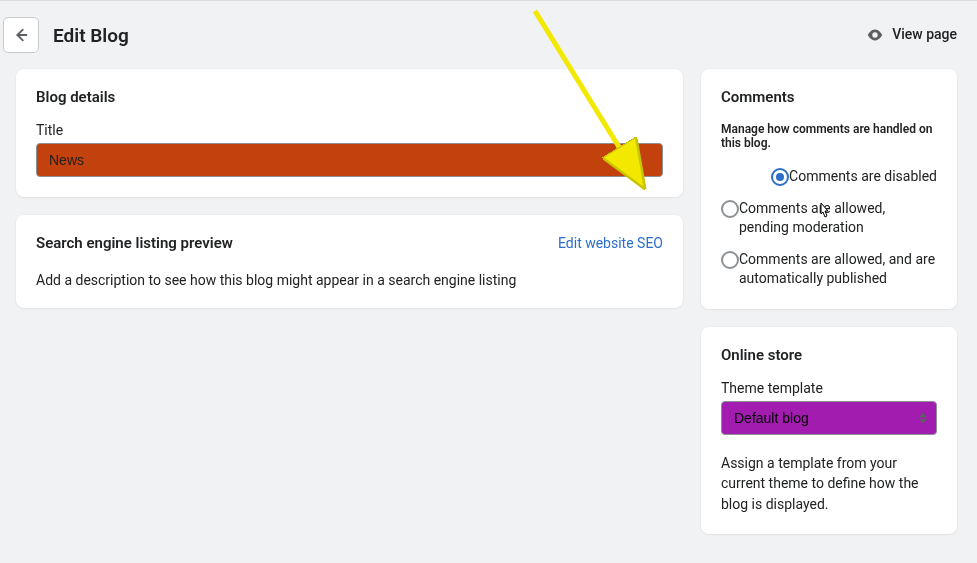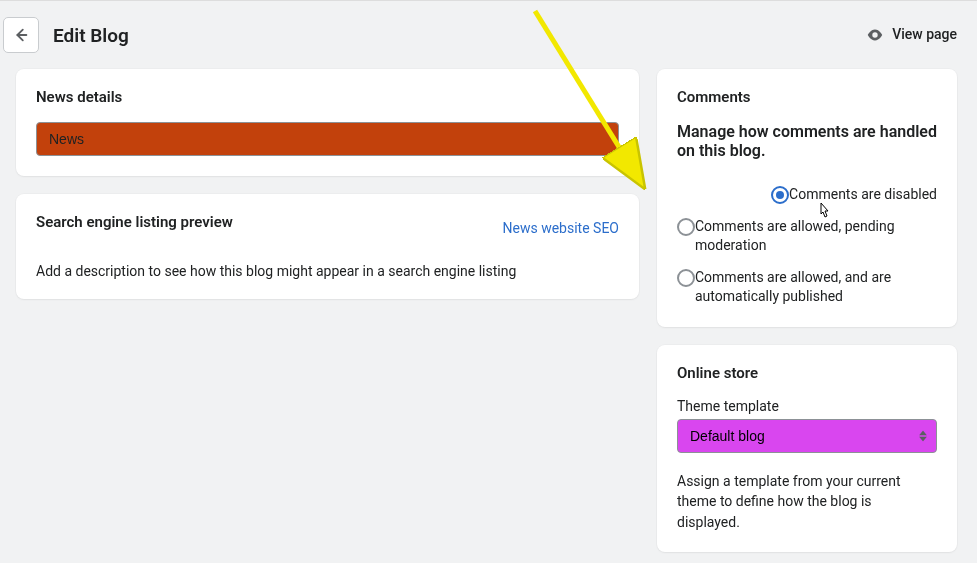--- a/index.html
+++ b/index.html
@@ -48,21 +48,21 @@
       color: #202223;
       cursor: pointer;
     }
     .view-page svg { width: 18px; height: 18px; fill: #5c5f62; }
     .layout {
       display: flex;
       gap: 18px;
       padding: 6px 20px 20px 16px;
     }
     .main-col { flex: 1; display: flex; flex-direction: column; gap: 18px; }
-    .side-col { width: 300px; display: flex; flex-direction: column; gap: 18px; }
+    .side-col { width: 256px; display: flex; flex-direction: column; gap: 18px; }
     .card {
       background: #fff;
       border-radius: 8px;
       padding: 19px 20px 20px;
       box-shadow: 0 0 0 1px rgba(0,0,0,0.02), 0 1px 2px rgba(0,0,0,0.05);
     }
     .card-title {
       font-size: 15px;
       font-weight: 600;
       margin-bottom: 16px;
@@ -81,38 +81,38 @@
       border-radius: 4px;
       background: #c2410c;
       color: #202223;
     }
     .seo-header {
       display: flex;
       align-items: center;
       justify-content: space-between;
       margin-bottom: 20px;
     }
-    .seo-header .card-title { margin-bottom: 12px; }
+    .seo-header .card-title { margin-bottom: 0; }
     .link-btn {
       color: #2c6ecb;
       font-size: 14px;
       text-decoration: none;
       cursor: pointer;
       background: none;
       border: none;
       font-family: inherit;
     }
     .seo-desc {
       font-size: 14px;
       color: #202223;
     }
     .comments-sub {
-      font-size: 16px;
+      font-size: 12px;
       font-weight: 600;
-      margin-bottom: 25px;
+      margin-bottom: 17px;
     }
     .radio-row {
       display: flex;
       align-items: flex-start;
       margin-bottom: 12px;
       cursor: pointer;
       justify-content: flex-end;
     }
     .radio-row:last-child { margin-bottom: 0; }
     .radio-outer {
@@ -143,21 +143,21 @@
     .select-wrap {
       position: relative;
       width: 100%;
     }
     .select {
       width: 100%;
       padding: 8px 28px 8px 12px;
       font-size: 14px;
       border: 1px solid #8c9196;
       border-radius: 4px;
-      background: #d946ef;
+      background: #a21caf;
       appearance: none;
       cursor: pointer;
     }
     .select-arrows {
       position: absolute;
       right: 10px;
       top: 50%;
       transform: translateY(-50%);
       pointer-events: none;
       display: flex;
@@ -202,28 +202,29 @@
         <path d="M10 4C5 4 2 10 2 10s3 6 8 6 8-6 8-6-3-6-8-6zm0 9a3 3 0 110-6 3 3 0 010 6z"></path>
       </svg>
     <span>View page</span>
   </div>
 </div>
 
 <div class="layout">
   <div class="main-col">
 
     <div class="card">
-      <div class="card-title">News details</div>
+      <div class="card-title">Blog details</div>
+      <label class="field-label">Title</label>
       <input type="text" class="text-input" value="News" style="">
     </div>
 
     <div class="card">
       <div class="seo-header">
         <div class="card-title">Search engine listing preview</div>
-        <button class="link-btn">News website SEO</button>
+        <button class="link-btn">Edit website SEO</button>
       </div>
       <div class="seo-desc">Add a description to see how this blog might appear in a search engine listing</div>
     </div>
 
   </div>
 
   <div class="side-col">
 
     <div class="card">
       <div class="card-title">Comments</div>

